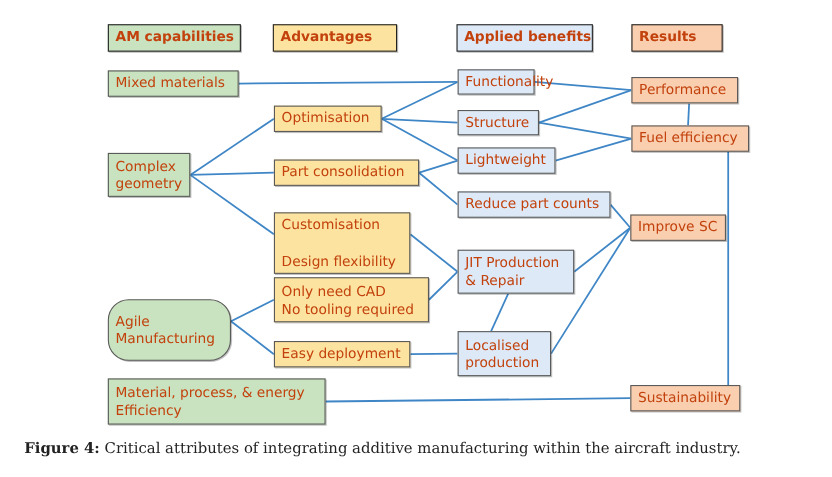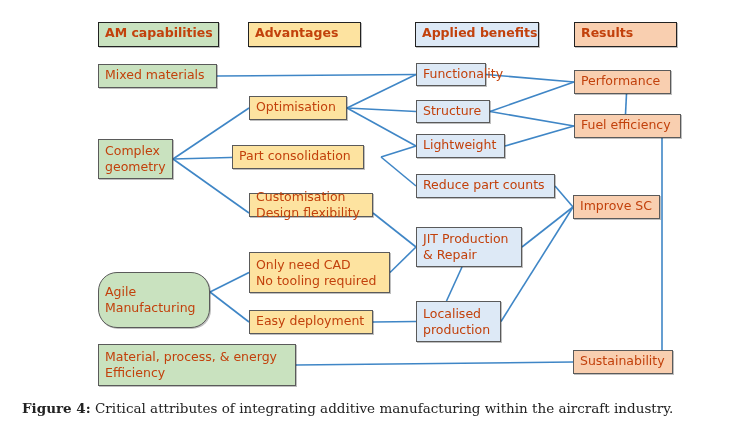--- a/index.html
+++ b/index.html
@@ -45,39 +45,39 @@
       <line x1="555" y1="186" x2="573" y2="207" stroke="#3f86c6"></line>
       <line x1="522" y1="247" x2="573" y2="207" stroke="#3f86c6"></line>
       <line x1="501" y1="321.5" x2="573" y2="207" stroke="#3f86c6"></line>
       <line x1="662" y1="138" x2="662" y2="350" stroke="#3f86c6"></line>
       <line x1="296" y1="365" x2="573" y2="362" stroke="#3f86c6"></line>
     </svg>
 
   <div class="node hdr green" style="left:98px;top:22px;width:121px;height:25px;">AM capabilities</div>
   <div class="node hdr yellow" style="left:248px;top:22px;width:113px;height:25px;">Advantages</div>
   <div class="node hdr blue" style="left:415px;top:22px;width:124px;height:25px;">Applied benefits</div>
-  <div class="node hdr orange" style="left:574px;top:22px;width:103px;height:25px;">Results</div>
+  <div class="node hdr orange" style="left:574px;top:22px;width:83px;height:25px;">Results</div>
 
   <div class="node green" id="n-mixed_materials" style="left:98px;top:64px;width:119px;height:24px;">Mixed materials</div>
   <div class="node green two" id="n-complex_geometry" style="left:98px;top:139px;width:75px;height:40px;">
     <span>Complex</span>
     <span>geometry</span>
   </div>
   <div class="node green two" id="n-agile_manufacturing" style="left:98px;top:272px;width:112px;height:56px;border-radius:19px;">
     <span>Agile</span>
     <span>Manufacturing</span>
   </div>
   <div class="node green two" id="n-material_efficiency" style="left:98px;top:344px;width:198px;height:42px;">
     <span>Material, process, &amp; energy</span>
     <span>Efficiency</span>
   </div>
 
   <div class="node yellow" id="n-optimisation" style="left:249px;top:96px;width:98px;height:24px;">Optimisation</div>
-  <div class="node yellow" id="n-part_consolidation" style="left:232px;top:145px;width:132px;height:24px;">Part consolidation</div>
-  <div class="node yellow two" id="n-customisation" style="left:249px;top:193px;width:124px;height:24px;">
+  <div class="node yellow" id="n-part_consolidation" style="left:249px;top:145px;width:132px;height:24px;">Part consolidation</div>
+  <div class="node yellow two" id="n-customisation" style="left:249px;top:193px;width:124px;height:56px;justify-content:space-between;">
     <span>Customisation</span>
     <span>Design flexibility</span>
   </div>
   <div class="node yellow two" id="n-only_cad" style="left:249px;top:252px;width:141px;height:41px;">
     <span>Only need CAD</span>
     <span>No tooling required</span>
   </div>
   <div class="node yellow" id="n-easy_deployment" style="left:249px;top:310px;width:124px;height:24px;">Easy deployment</div>
 
   <div class="node blue" id="n-functionality" style="left:416px;top:63px;width:70px;height:23px;">Functionality</div>

